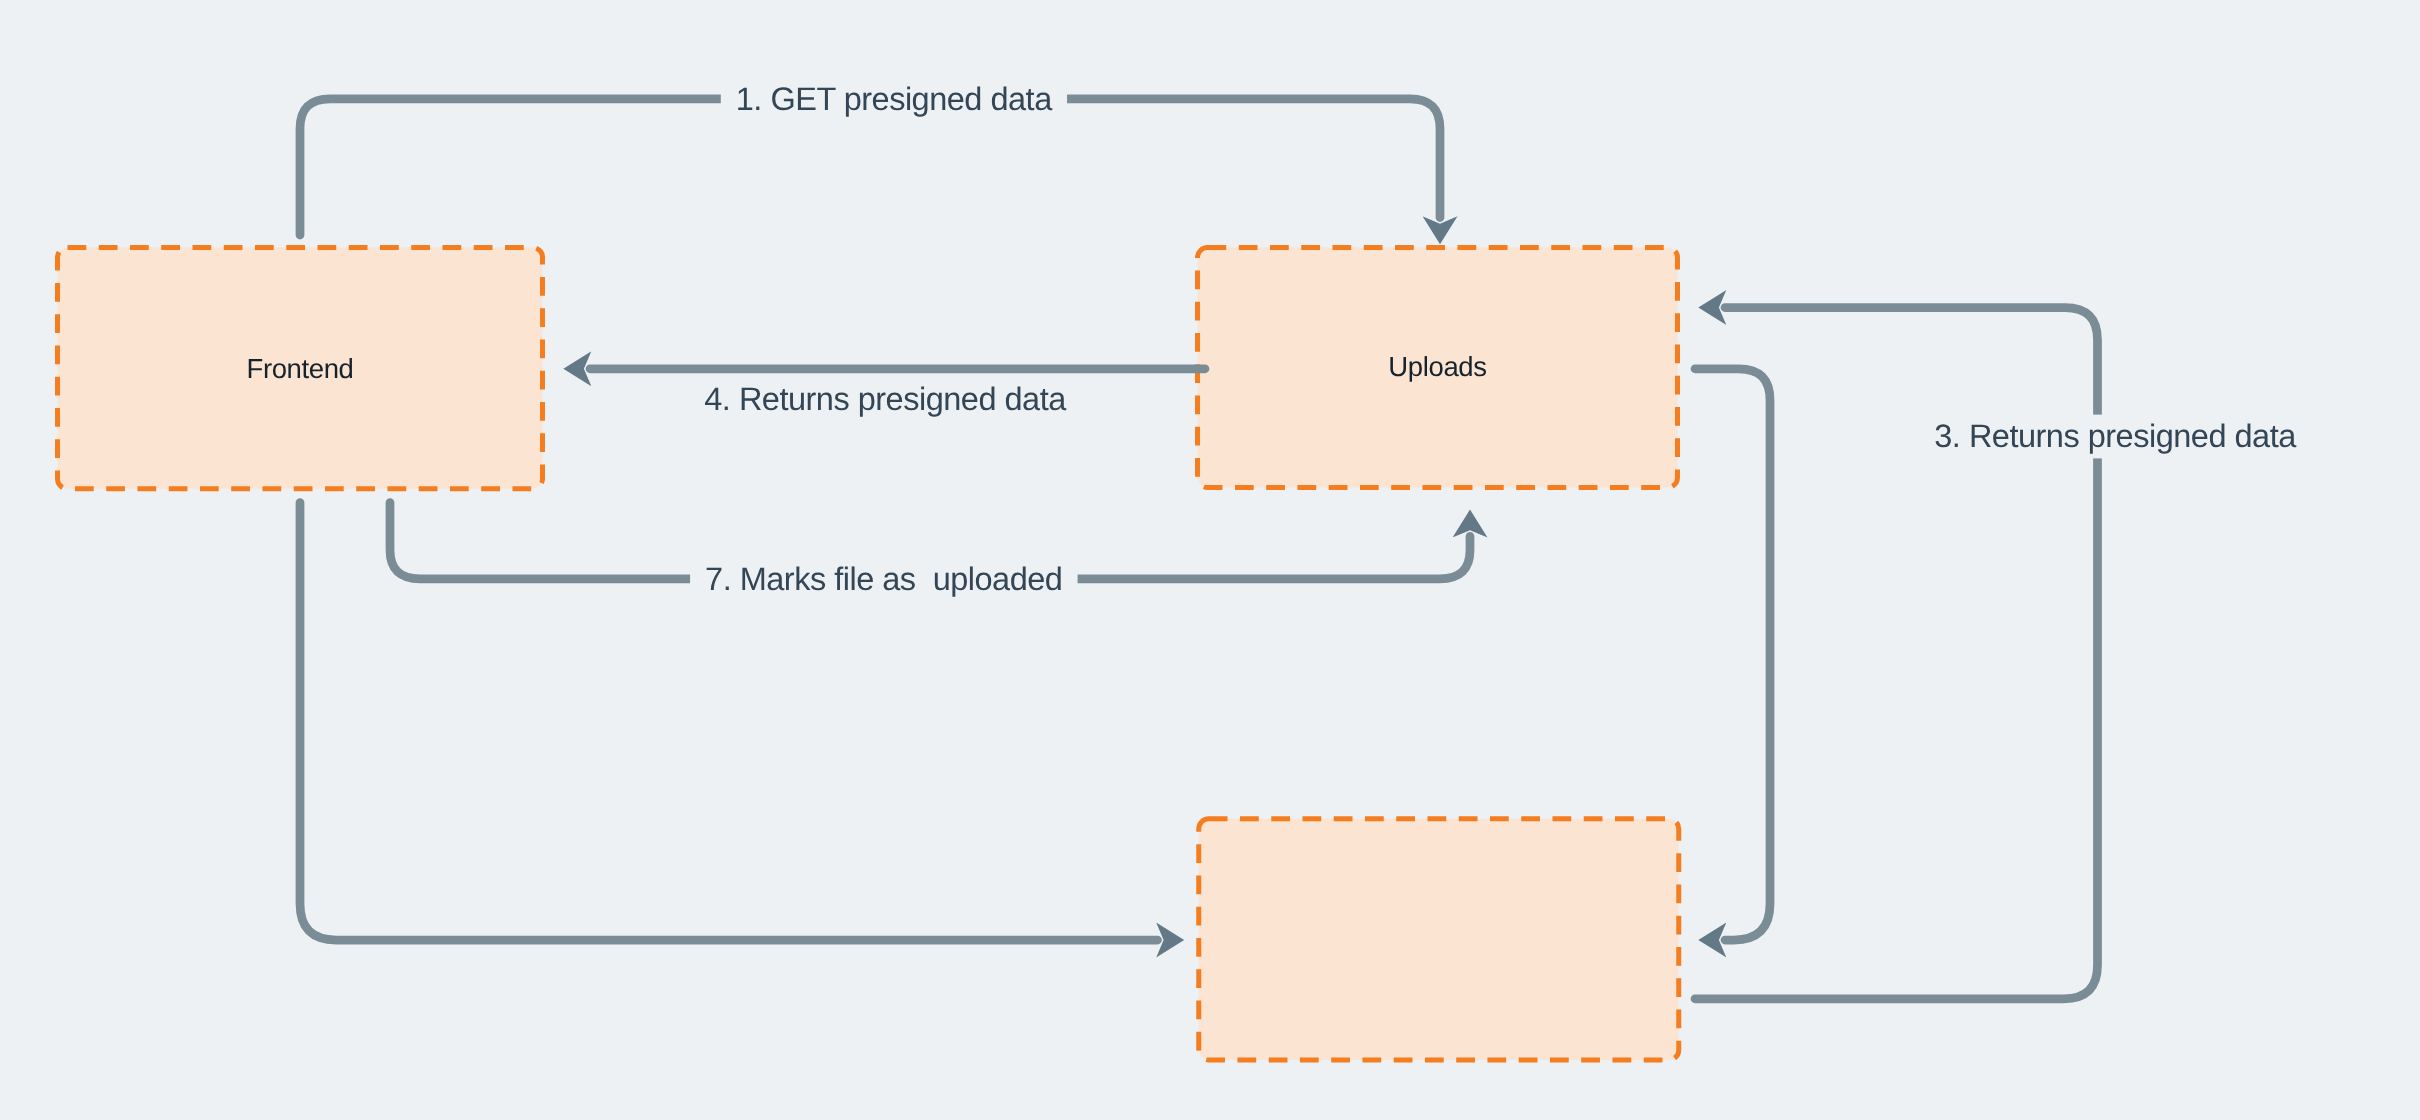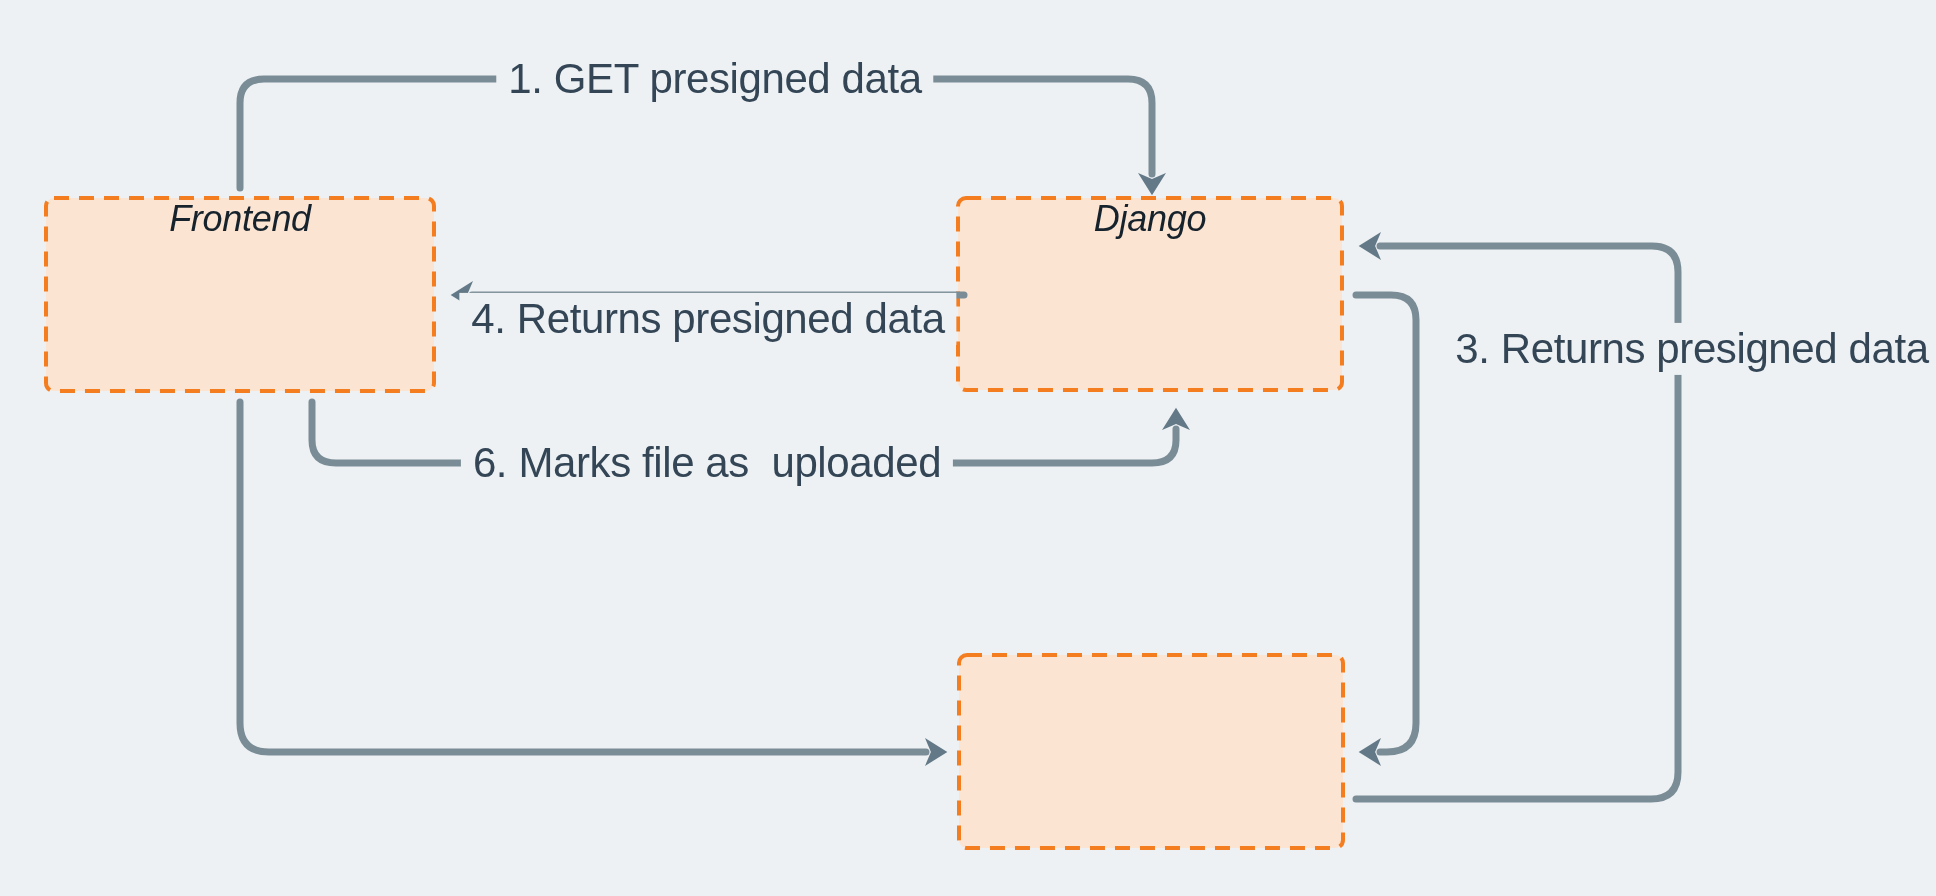--- a/index.html
+++ b/index.html
@@ -29,33 +29,32 @@
   }
   .head{fill:var(--arrowhead);stroke:none;}
   .node-box{
     fill:var(--box_fill);
     stroke:var(--box_border);
     stroke-width:4;
     stroke-dasharray:15 10;
   }
   .node-label{
     position:absolute;
-    display:flex;align-items:flex-start;justify-content:center;
+    display:flex;align-items:center;justify-content:center;
     color:var(--node_label);
-    font-size:36px;
+    font-size:22px;
     letter-spacing:-0.3px;
     pointer-events:none;
-    font-style:italic;
   }
   .edge-label{
     position:absolute;
     transform:translate(-50%,-50%);
     background:var(--bg);
     color:var(--edge_label);
-    font-size:42px;
+    font-size:26px;
     letter-spacing:-0.4px;
     line-height:1.1;
     padding:3px 12px;
     white-space:pre;
   }
 </style>
 </head>
 <body>
 
 <div class="canvas">
@@ -76,21 +75,21 @@
     <path class="edge" marker-end="url(#arrowhead)" d="M 1356 799 H 1651 Q 1678 799 1678 772 V 272 Q 1678 246 1652 246 H 1380"></path>
     <path class="edge" marker-end="url(#arrowhead)" d="M 964 295 H 472"></path>
     <path class="edge" marker-end="url(#arrowhead)" d="M 240 402 V 723 Q 240 752 269 752 H 926"></path>
     <path class="edge" marker-end="url(#arrowhead)" d="M 312 402 V 440 Q 312 463 336 463 H 1152 Q 1176 463 1176 440 V 429"></path>
   </svg>
 
   <div class="node-label" style="left:46px;top:198px;width:388px;height:193px;">
     <span>Frontend</span>
   </div>
   <div class="node-label" style="left:958px;top:198px;width:384px;height:192px;">
-    <span>Django</span>
+    <span>Uploads</span>
   </div>
 
   <div class="edge-label" style="left:715px;top:79px;">1. GET presigned data</div>
   <div class="edge-label" style="left:1692px;top:349px;">3. Returns presigned data</div>
   <div class="edge-label" style="left:708px;top:295px;margin-top:24px;">4. Returns presigned data</div>
-  <div class="edge-label" style="left:707px;top:463px;">6. Marks file as  uploaded</div>
+  <div class="edge-label" style="left:707px;top:463px;">7. Marks file as  uploaded</div>
 
 </div>
 
 </body></html>

